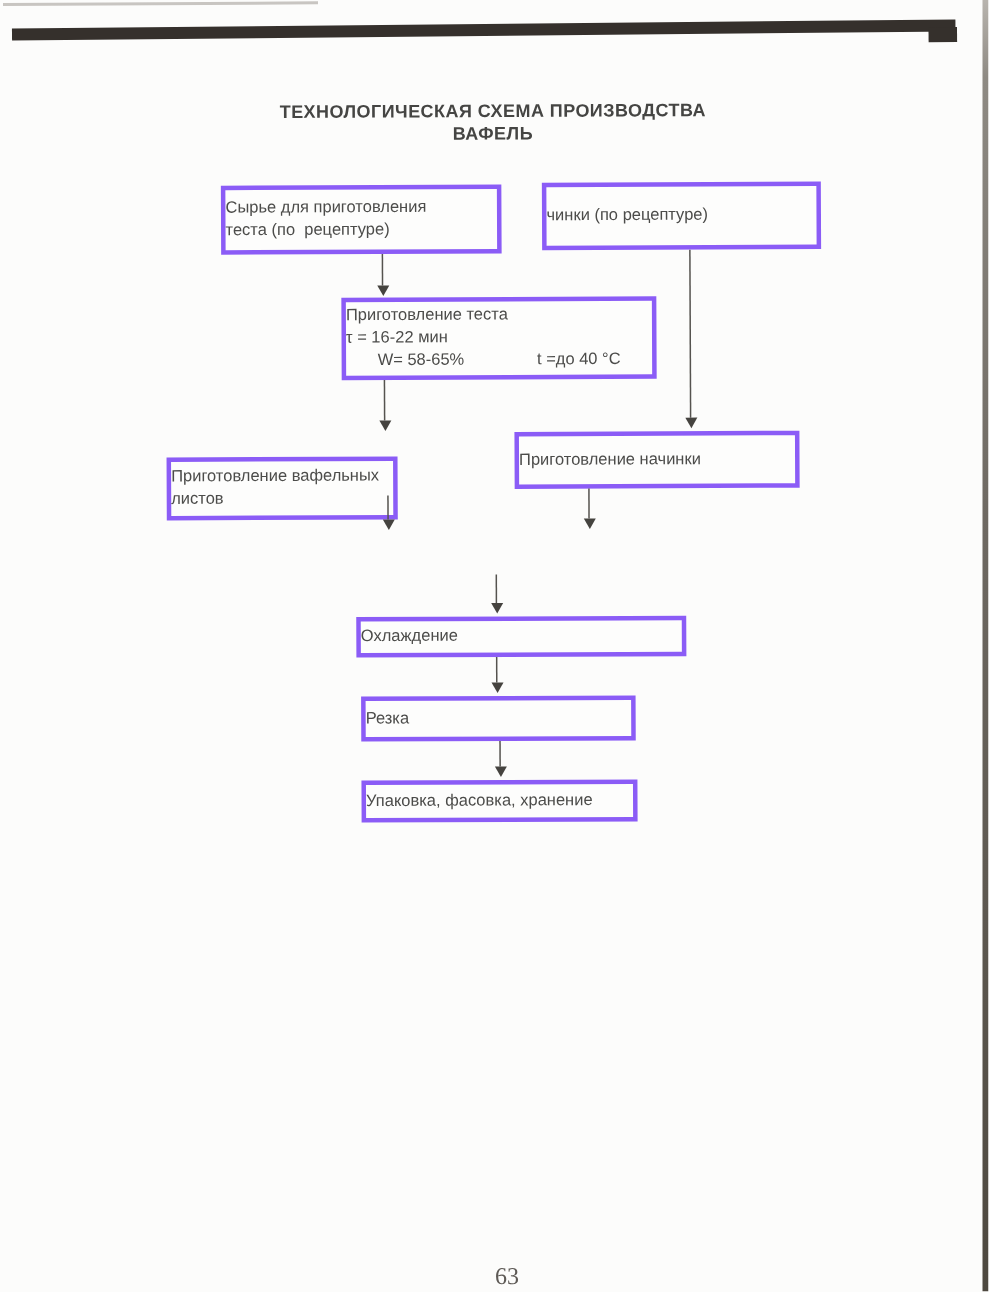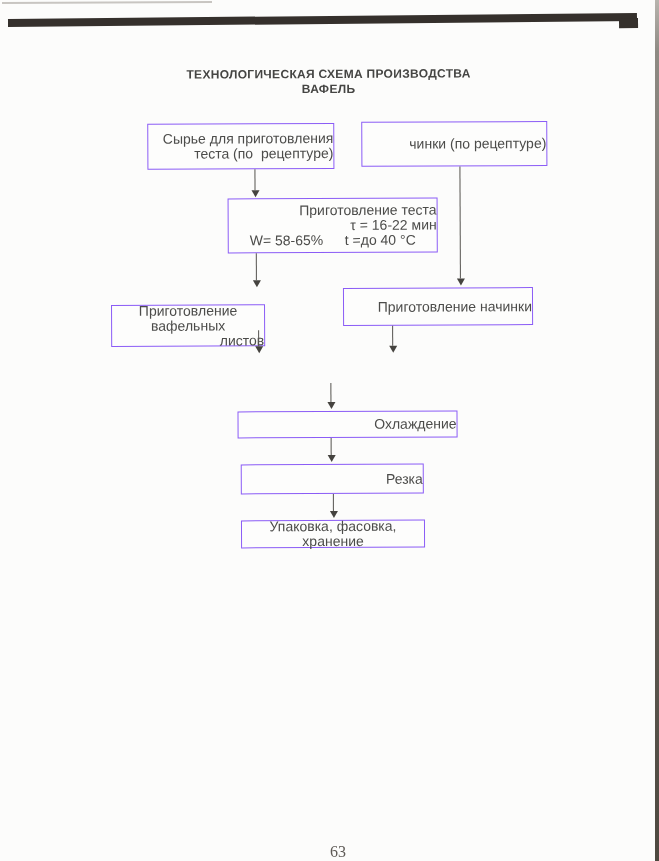--- a/index.html
+++ b/index.html
@@ -35,23 +35,23 @@
   }
 
   .title{
     position:absolute;left:0;top:67px;width:659px;
     text-align:center;font-weight:bold;font-size:12px;line-height:15px;
     color:#454543;letter-spacing:0.3px;
   }
 
   .node{
     position:absolute;box-sizing:border-box;
-    border:1px solid #8b5cf6;background:#fdfdfc;
-    display:flex;flex-direction:column;align-items:flex-end;justify-content:center;
-    font-size:14px;line-height:15px;color:#4c4c4a;text-align:center;
+    border:3px solid #8b5cf6;background:#fdfdfc;
+    display:flex;flex-direction:column;align-items:flex-start;justify-content:center;
+    font-size:11px;line-height:15px;color:#4c4c4a;text-align:center;
   }
   .nline{white-space:pre-wrap;}
   .params{
     display:flex;justify-content:space-between;
     width:100%;padding:0 21px;box-sizing:border-box;
     white-space:pre-wrap;
   }
 
   .arrow{
     position:absolute;width:1px;background:#55534f;

